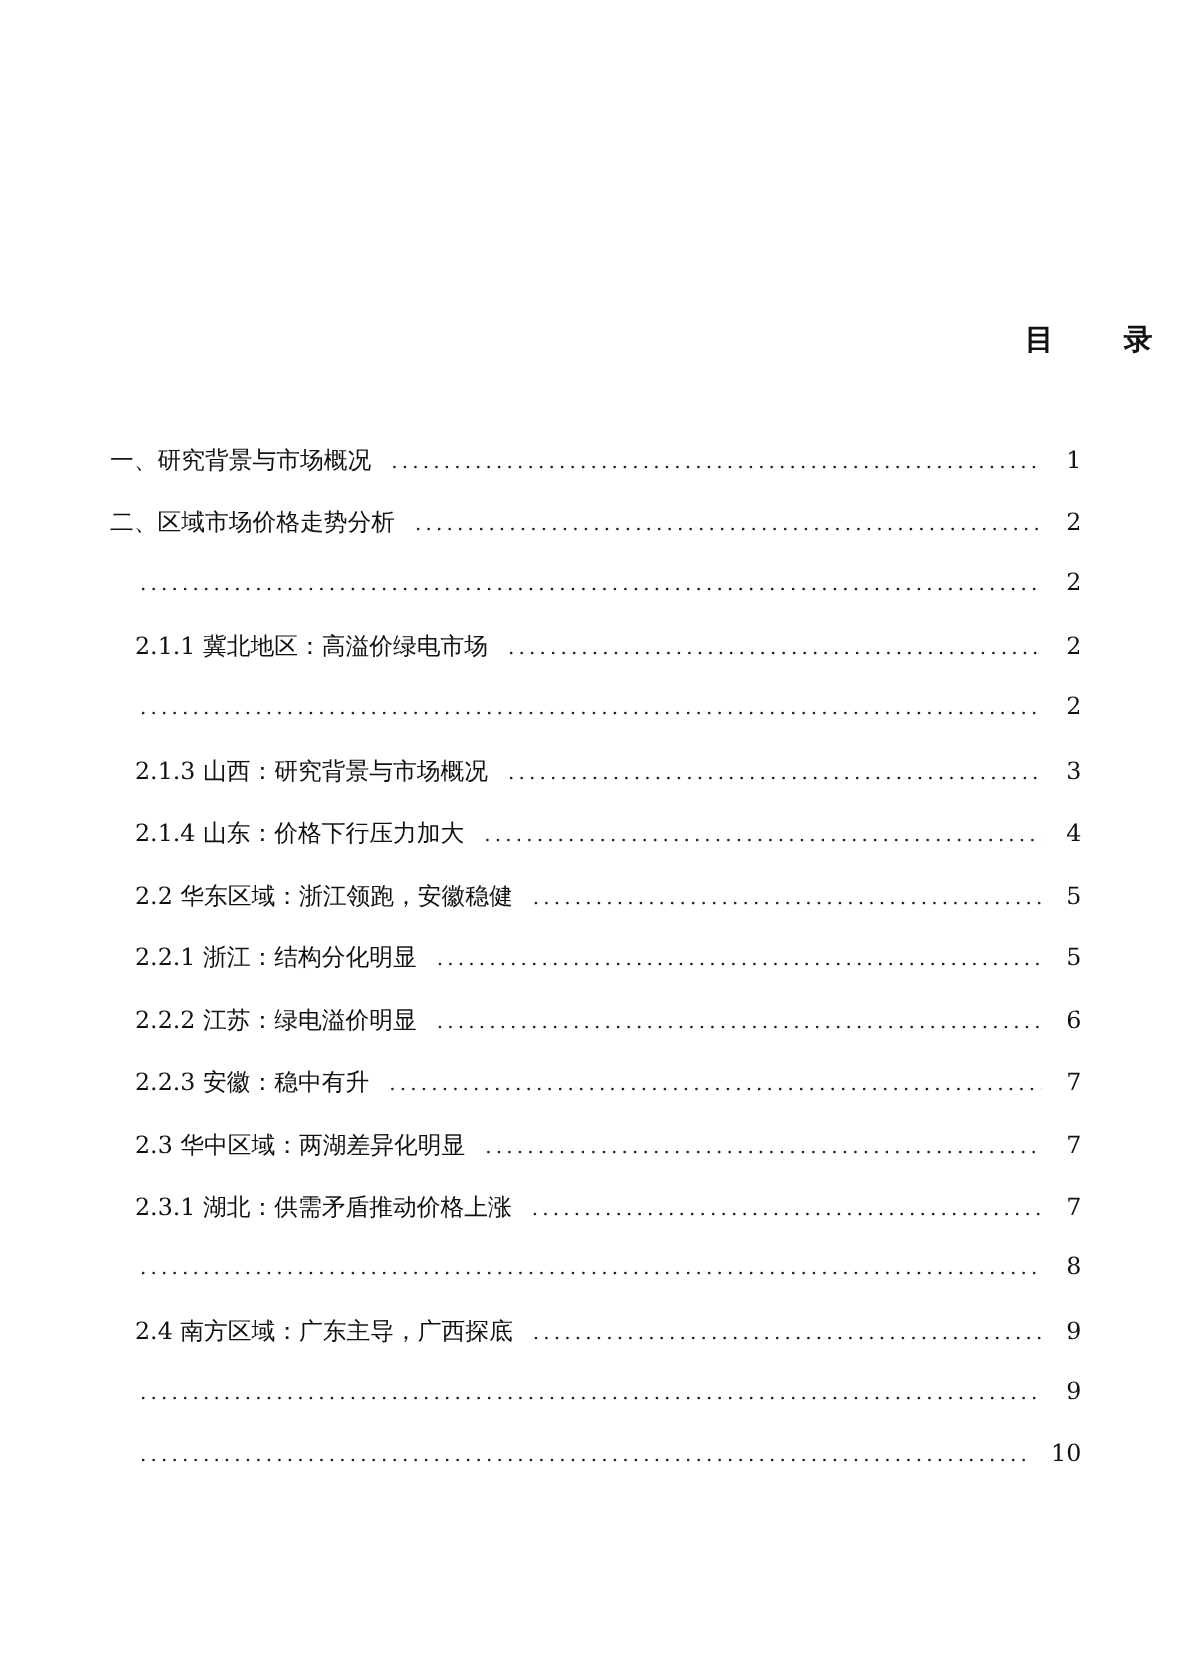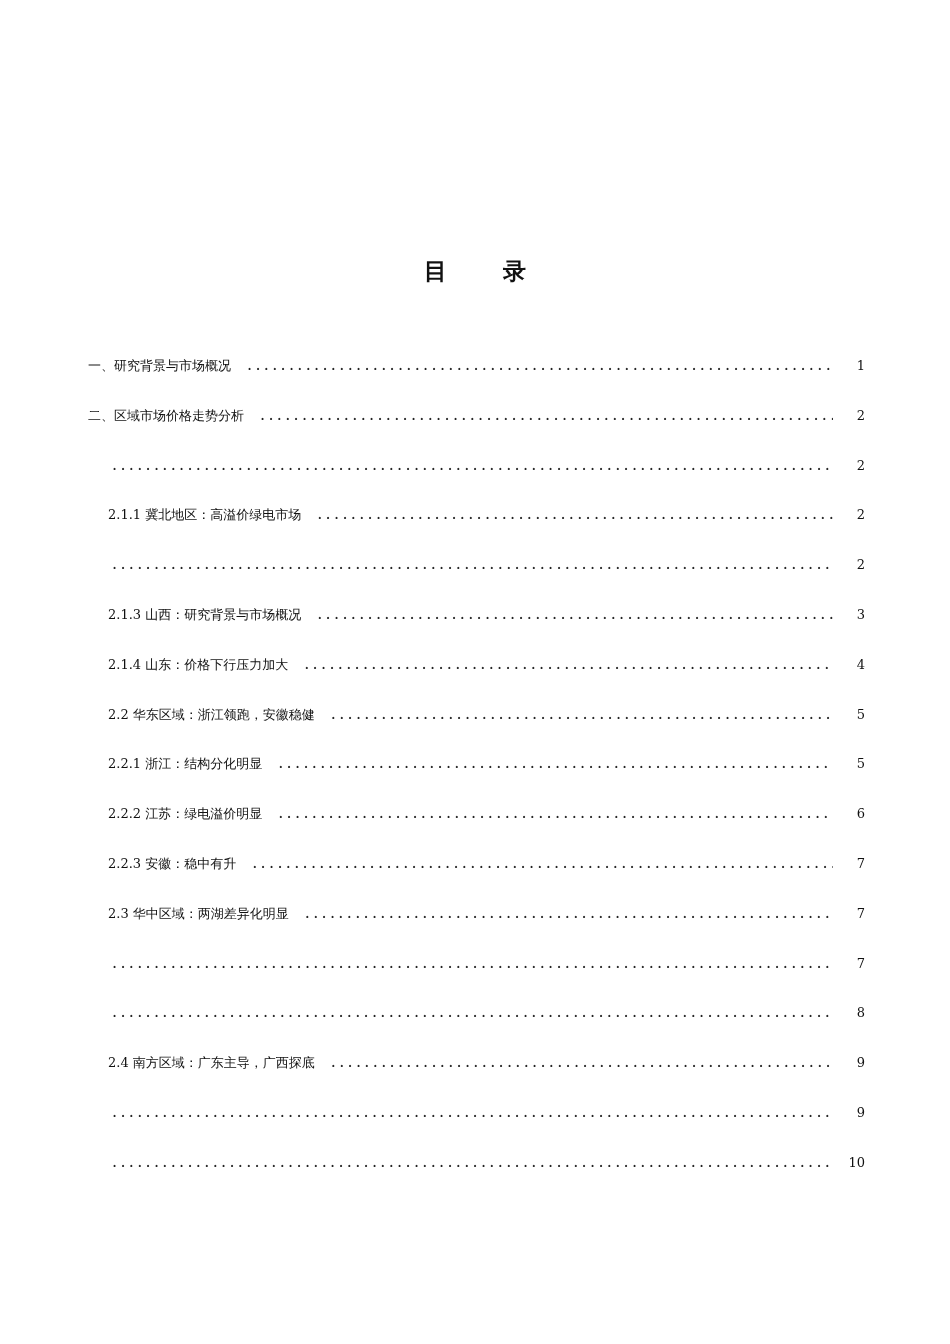--- a/index.html
+++ b/index.html
@@ -1,22 +1,22 @@
 <!DOCTYPE html>
 <html><head>
 <meta charset="utf-8">
 <style>
   html, body { margin: 0; padding: 0; background: #ffffff; }
   body { width: 950px; height: 1344px; position: relative; overflow: hidden;
          font-family: "DejaVu Serif", "Liberation Serif", serif; color: #111; }
-  .title { position: absolute; top: 256px; left: 0; width: 950px; text-align: center;
+  .title { position: absolute; top: 256px; left: 0; width: 950px; text-align: right;
            font-size: 23px; font-weight: bold; letter-spacing: 0; }
   .title span { display: inline-block; margin: 0 28px; }
   .toc { position: absolute; top: 355px; left: 88px; width: 777px; }
-  .row { display: flex; align-items: baseline; height: 49.8px; font-size: 13px; white-space: nowrap; gap: 12px; }
+  .row { display: flex; align-items: baseline; height: 49.8px; font-size: 19px; white-space: nowrap; gap: 12px; }
   .row.l2 { padding-left: 20px; }
   .label { flex: 0 0 auto; }
   .leader { flex: 1 1 auto; overflow: hidden; margin: 0 6px 0 4px; letter-spacing: 3.3px; color: #222; font-size: 16px; }
   .leader::before { content: "................................................................................................................................................................................"; }
   .page { flex: 0 0 auto; text-align: right; min-width: 14px; }
 </style>
 </head>
 <body>
 
 <div class="title">
@@ -76,20 +76,21 @@
       <span class="label">2.2.3 安徽：稳中有升</span>
       <span class="leader"></span>
       <span class="page">7</span>
     </div>
   <div class="row l2">
       <span class="label">2.3 华中区域：两湖差异化明显</span>
       <span class="leader"></span>
       <span class="page">7</span>
     </div>
   <div class="row l2">
+      <span class="label">2.3.1 湖北：供需矛盾推动价格上涨</span>
       <span class="leader"></span>
       <span class="page">7</span>
     </div>
   <div class="row l2">
       <span class="leader"></span>
       <span class="page">8</span>
     </div>
   <div class="row l2">
       <span class="label">2.4 南方区域：广东主导，广西探底</span>
       <span class="leader"></span>

